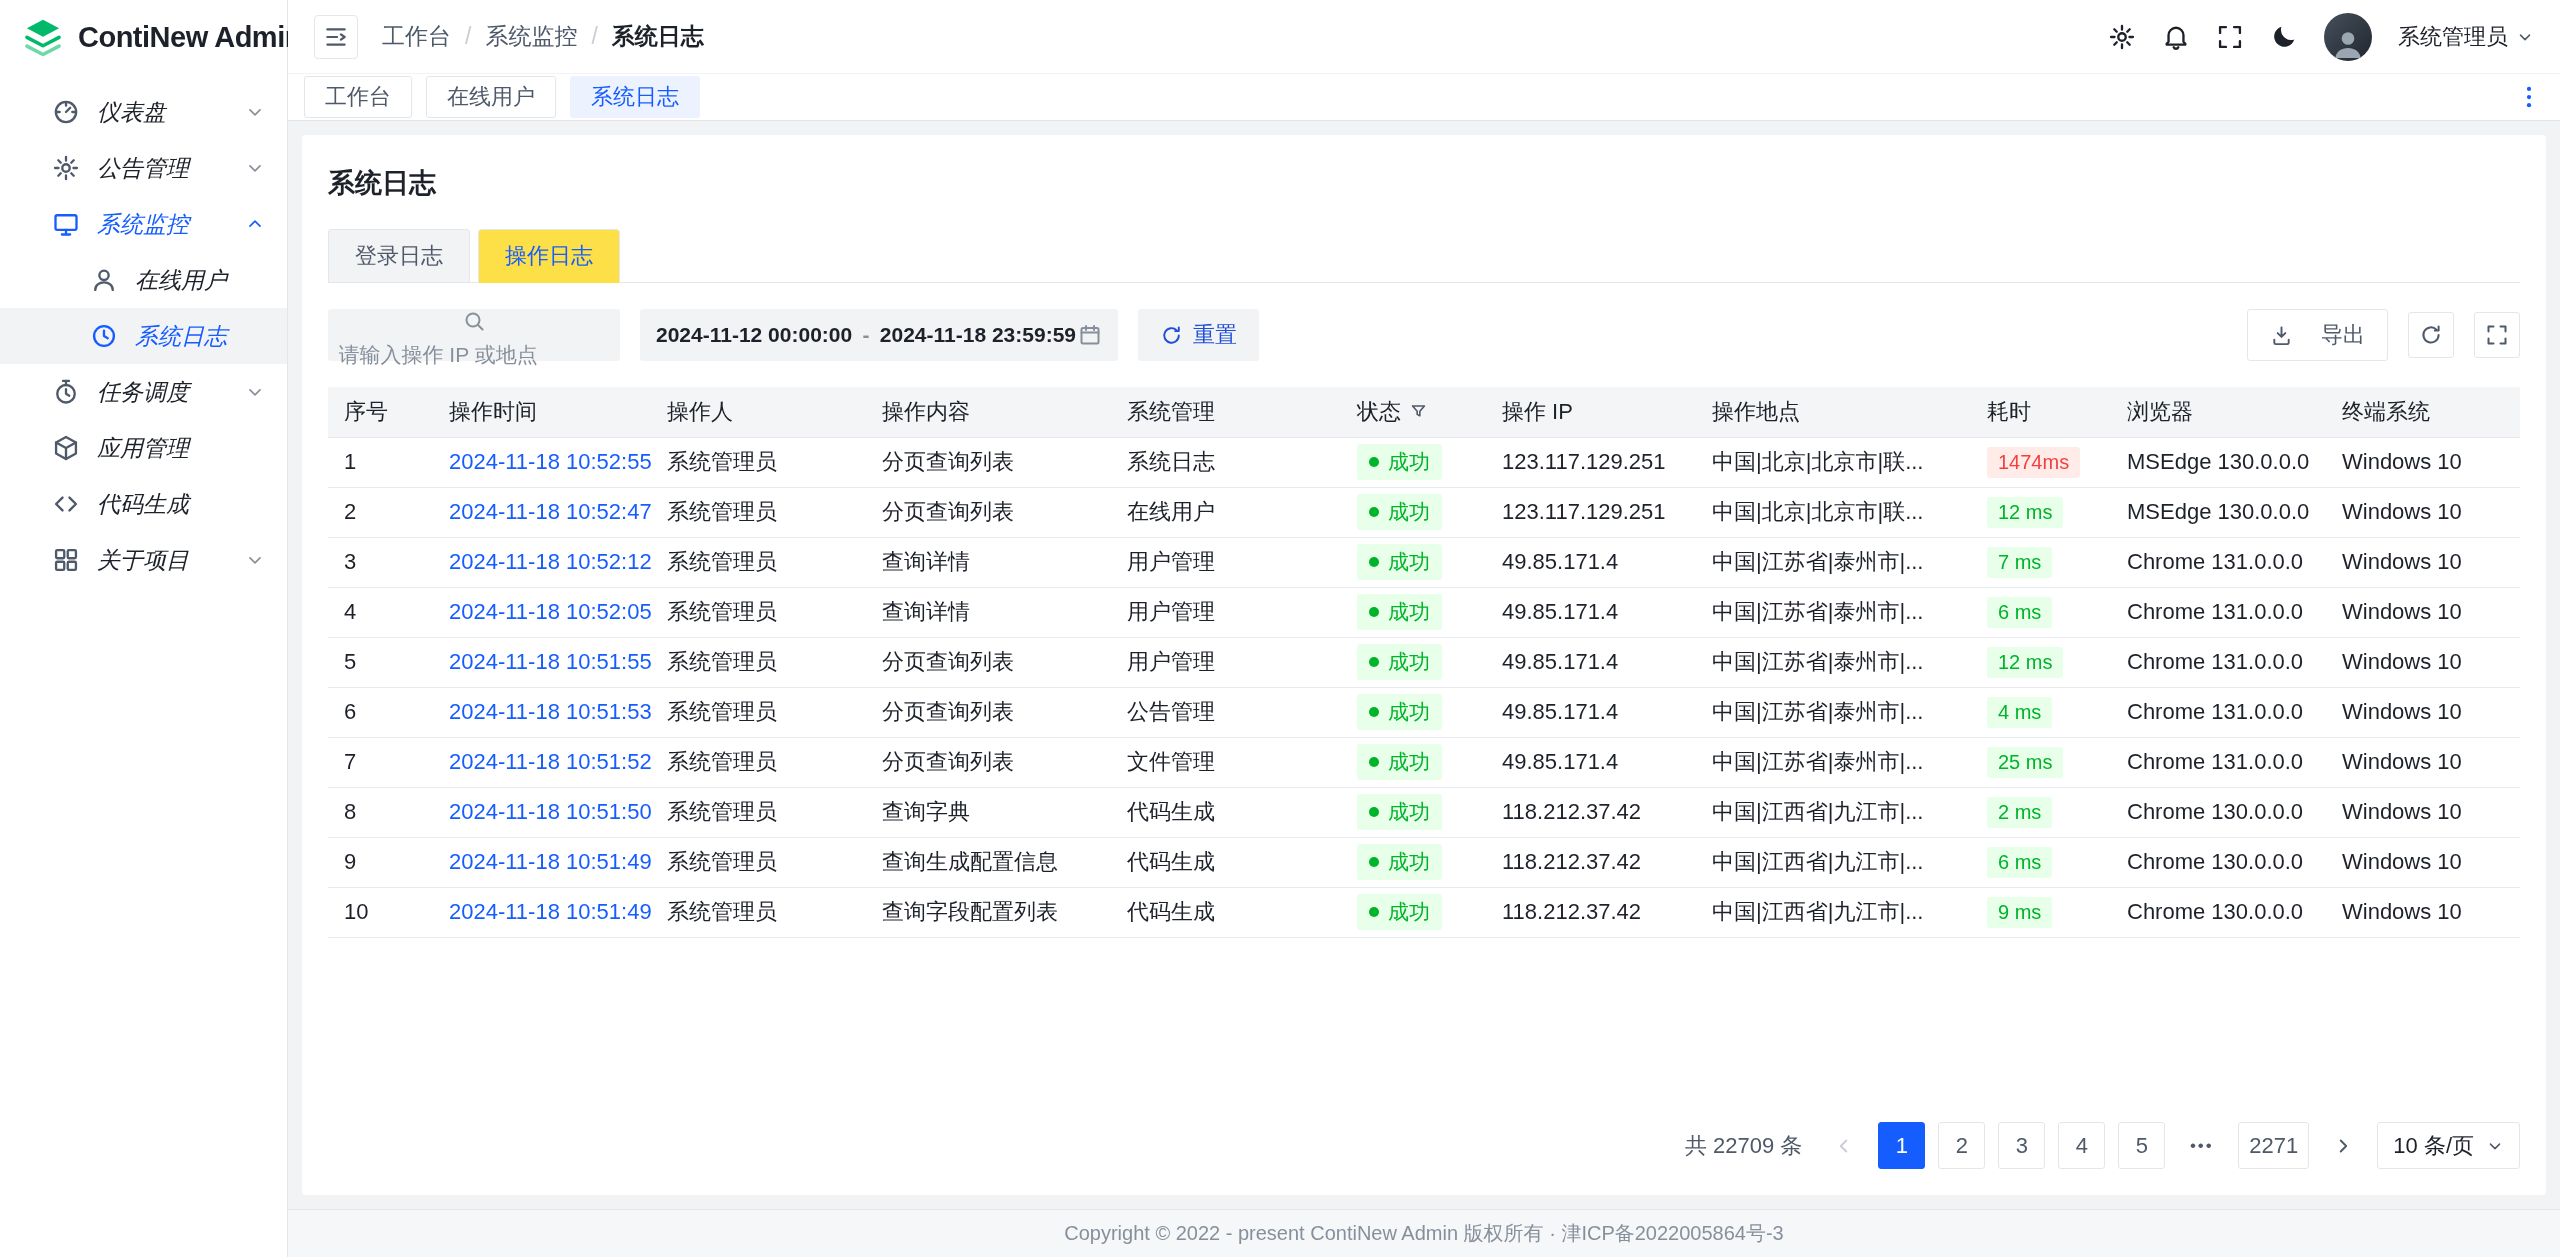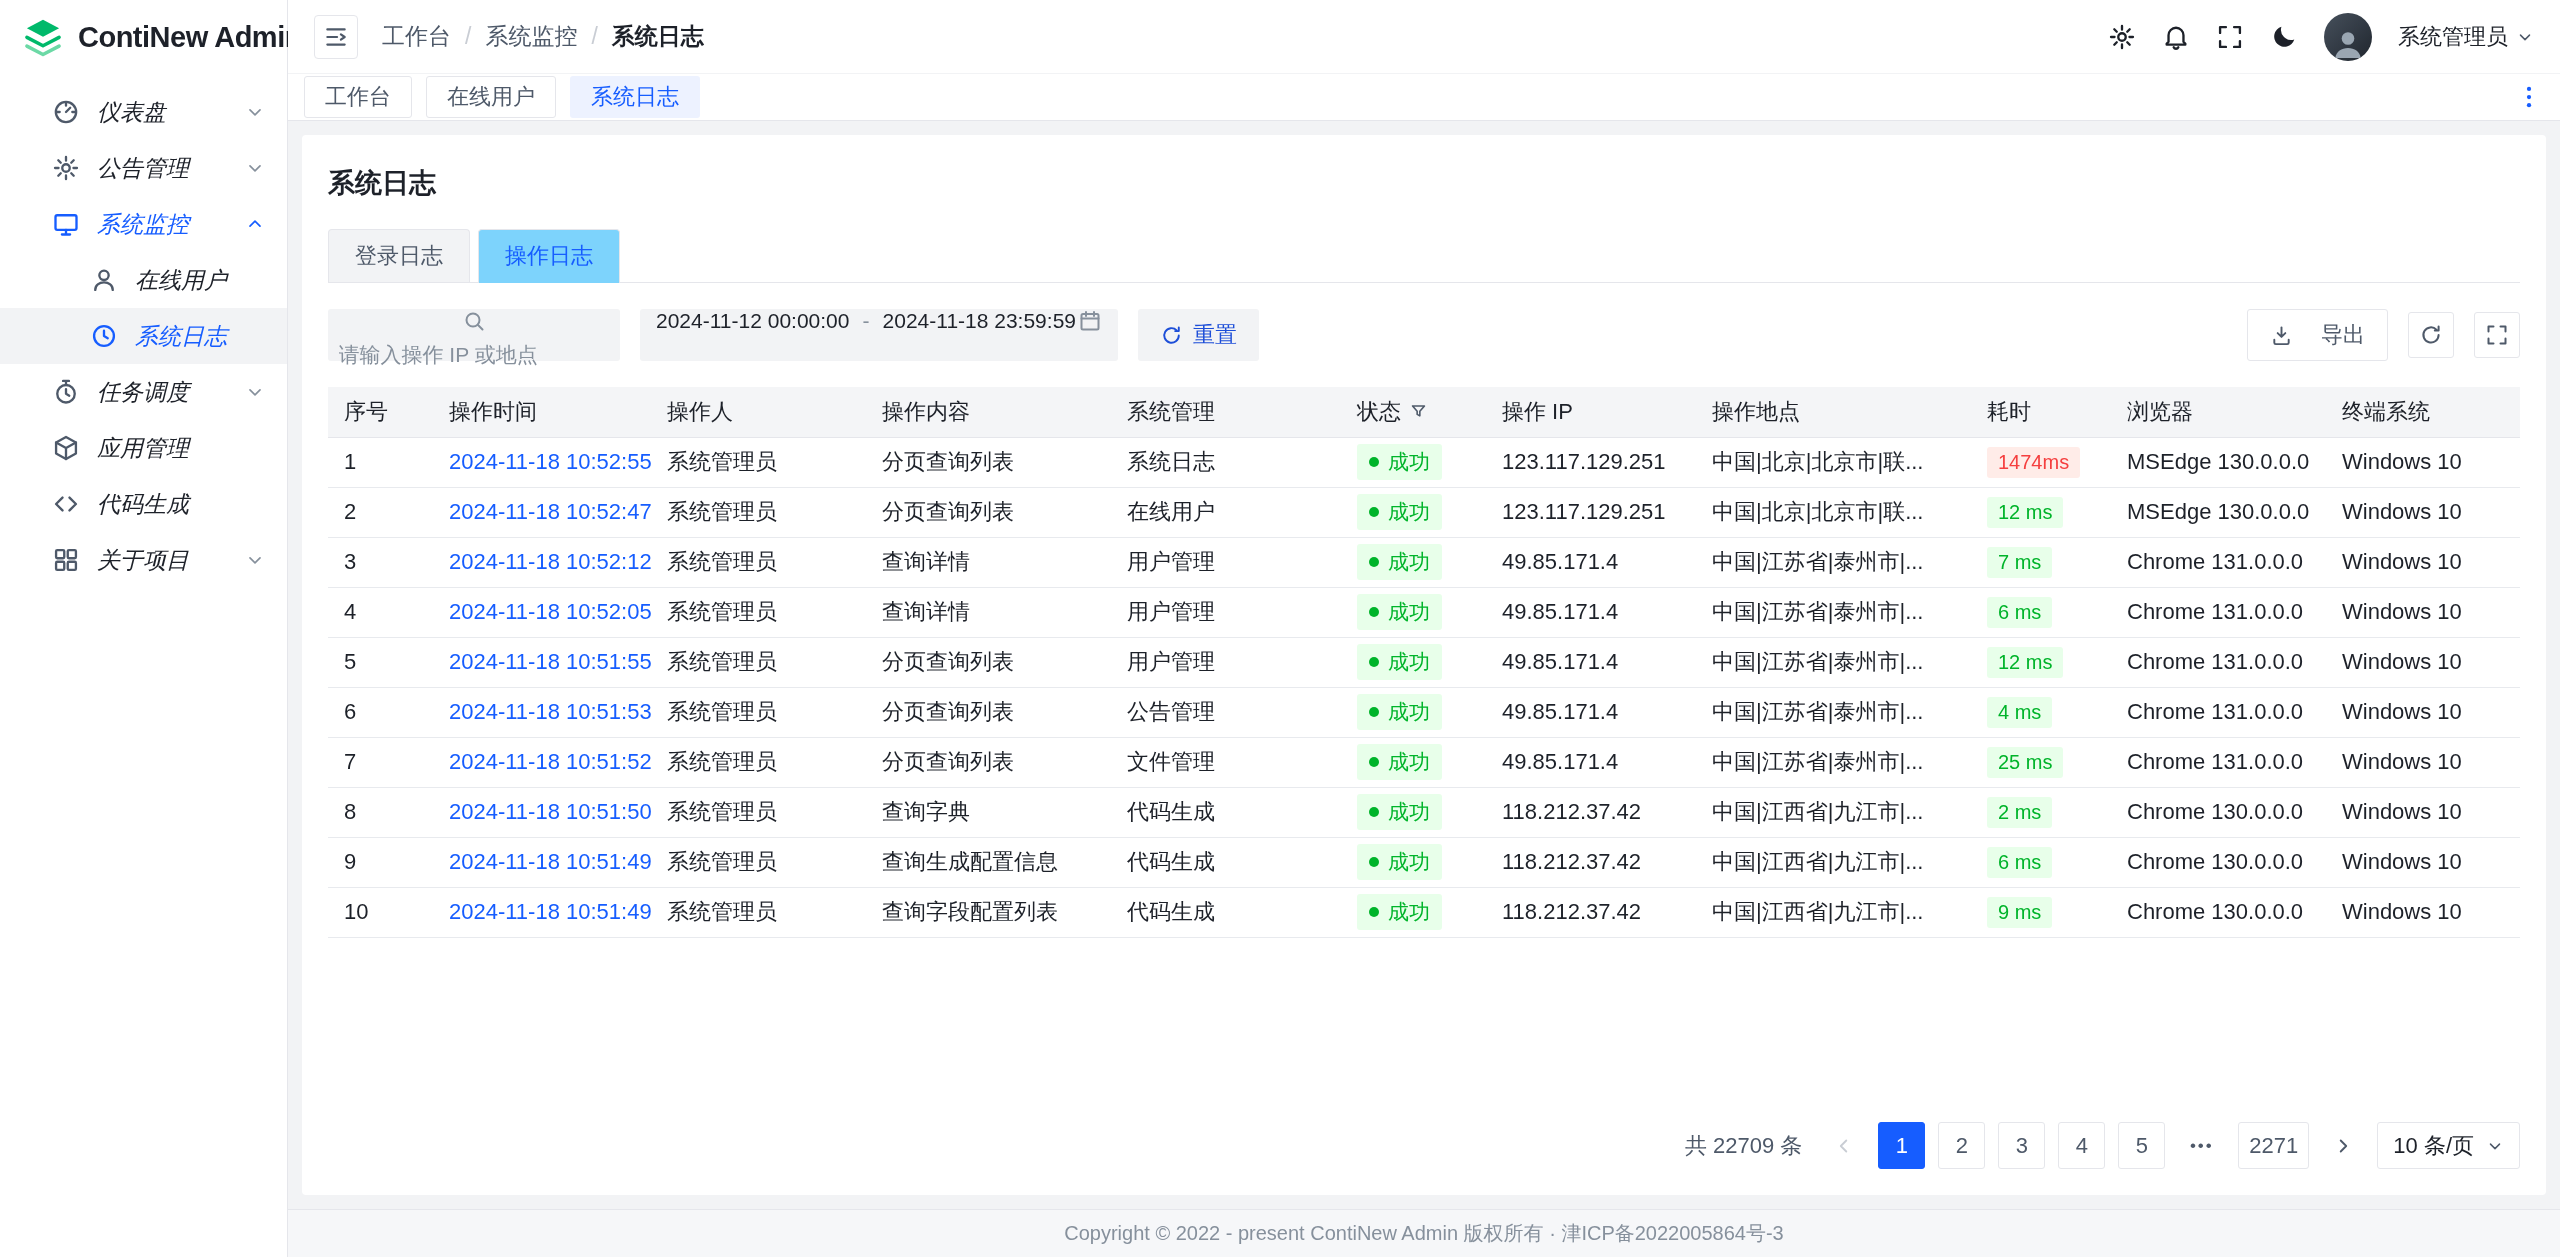--- a/index.html
+++ b/index.html
@@ -56,31 +56,31 @@
   .tabstrip-more { margin-left: auto; width: 30px; height: 30px; color: #165DFF; cursor: pointer; }
 
   
   .content { flex: 1; display: flex; flex-direction: column; min-height: 0; }
   .card-wrap { flex: 1; padding: 14px 14px 14px; display: flex; min-height: 0; }
   .card { flex: 1; background: #fff; border-radius: 4px; padding: 30px 26px 26px; display: flex; flex-direction: column; min-height: 0; }
   .page-title { font-size: 27px; font-weight: 700; color: #1D2129; }
 
   .log-tabs { margin-top: 28px; display: flex; align-items: flex-end; border-bottom: 1px solid #E5E6EB; }
   .log-tab { padding: 11px 26px; font-size: 22px; color: #4E5969; background: #F2F3F5; border: 1px solid #E5E6EB; border-bottom: none; border-radius: 4px 4px 0 0; margin-right: 8px; cursor: pointer; position: relative; }
-  .log-tab.active { background: #7dd3fc; color: #165DFF; margin-bottom: -1px; padding-bottom: 12px; z-index: 2; }
+  .log-tab.active { background: #fde047; color: #165DFF; margin-bottom: -1px; padding-bottom: 12px; z-index: 2; }
 
   
   .filter-row { margin-top: 26px; display: flex; align-items: center; gap: 20px; }
   .input { height: 52px; background: #F2F3F5; border-radius: 3px; display: flex; align-items: center; gap: 10px; padding: 0 16px; cursor: text; }
   .input .ic { width: 24px; height: 24px; color: #86909C; }
   .input input { flex: 1; min-width: 0; border: none; outline: none; background: transparent; font: inherit; font-size: 21px; color: #1D2129; }
   .input input::placeholder { color: #86909C; }
   .input.op { width: 252px; }
   .input.ip { width: 292px; flex-direction: column; }
-  .range { width: 478px; height: 52px; background: #F2F3F5; border-radius: 3px; display: flex; align-items: flex-start; gap: 2px; padding: 0 16px; font-size: 21px; color: #1D2129; cursor: pointer; }
+  .range { width: 478px; height: 52px; background: #F2F3F5; border-radius: 3px; display: flex; align-items: center; gap: 2px; padding: 0 16px; font-size: 21px; color: #1D2129; cursor: pointer; font-weight: bold; }
   .range .rv { white-space: nowrap; }
   .range .sep { flex: 1; text-align: center; color: #86909C; }
   .range .ic { width: 24px; height: 24px; color: #86909C; }
   .btn { height: 52px; display: inline-flex; align-items: center; gap: 10px; padding: 0 22px; border-radius: 3px; border: none; background: #F2F3F5; color: #1d4ed8; font-size: 22px; cursor: pointer; white-space: nowrap; }
   .btn .ic { width: 23px; height: 23px; }
   .filter-spacer { flex: 1; }
   .btn.export { background: #fff; border: 1px solid #E5E6EB; color: #4E5969; gap: 28px; }
   .icon-btn { width: 46px; height: 46px; border: 1px solid #E5E6EB; border-radius: 3px; background: #fff; color: #4E5969; display: flex; align-items: center; justify-content: center; cursor: pointer; }
   .icon-btn .ic { width: 24px; height: 24px; }
 

